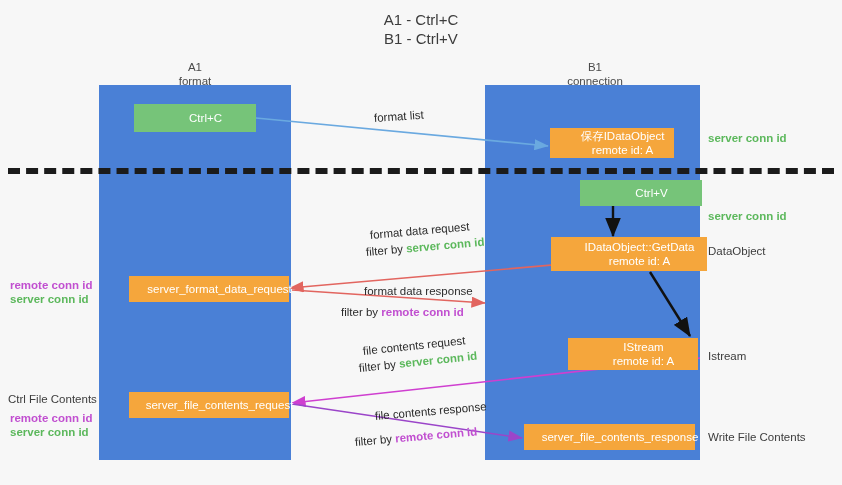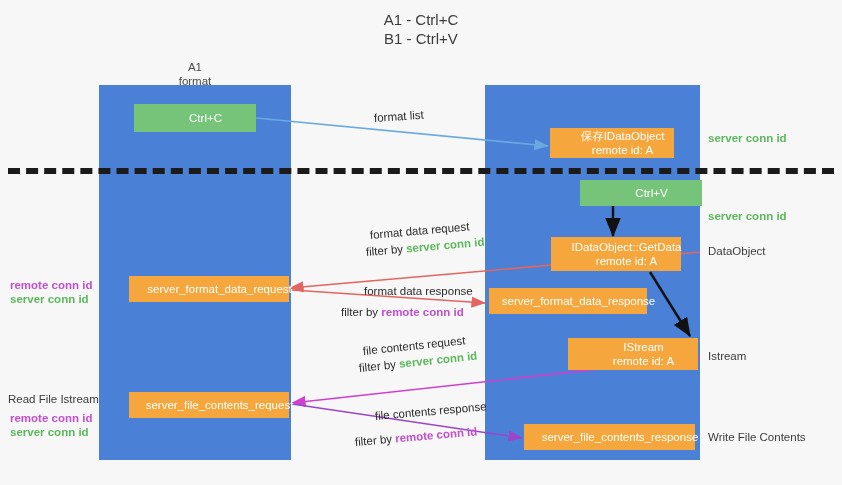--- a/index.html
+++ b/index.html
@@ -98,20 +98,24 @@
 
 <div id="canvas">
 
   <div class="title title-1">A1 - Ctrl+C</div>
   <div class="title title-2">B1 - Ctrl+V</div>
 
   <div class="col-head" style="left:120px; top:60px; width:150px;">
     <span class="h-main">A1</span>
     <span class="h-sub">format</span>
   </div>
+  <div class="col-head" style="left:520px; top:60px; width:150px;">
+    <span class="h-main">B1</span>
+    <span class="h-sub">connection</span>
+  </div>
 
   <div class="lane" style="left:99px; top:85px; width:192px; height:375px;"></div>
   <div class="lane" style="left:485px; top:85px; width:215px; height:375px;"></div>
 
   <svg id="svg-layer" viewBox="0 0 842 485">
     <defs>
       <marker id="ah-blue" markerWidth="9" markerHeight="7" refX="8.5" refY="3.5" orient="auto">
         <polygon points="0 0, 9 3.5, 0 7" fill="#6aa9e0"></polygon>
       </marker>
       <marker id="ah-red" markerWidth="9" markerHeight="7" refX="8.5" refY="3.5" orient="auto">
@@ -159,48 +163,45 @@
 
   <div class="box orange" style="left:550px; top:128px; width:124px; height:30px;">
     <span>保存IDataObject</span>
     <span class="l2">remote id: A</span>
   </div>
 
   <div class="box green" style="left:580px; top:180px; width:122px; height:26px;">
     <span>Ctrl+V</span>
   </div>
 
-  <div class="box orange" style="left:551px; top:237px; width:130px; height:34px;">
+  <div class="box orange" style="left:551px; top:237px; width:156px; height:34px;">
     <span>IDataObject::GetData</span>
     <span class="l2">remote id: A</span>
   </div>
 
-  <div class="box orange" style="left:489px; top:288px; width:158px; height:26px;">
-    <span>server_format_data_response</span>
-  </div>
 
   <div class="box orange" style="left:568px; top:338px; width:130px; height:32px;">
     <span>IStream</span>
     <span class="l2">remote id: A</span>
   </div>
 
   <div class="box orange" style="left:524px; top:424px; width:171px; height:26px;">
     <span>server_file_contents_response</span>
   </div>
 
   <div class="side-label green-txt" style="left:708px; top:131px;">server conn id</div>
   <div class="side-label green-txt" style="left:708px; top:209px;">server conn id</div>
   <div class="side-label" style="left:708px; top:244px;">DataObject</div>
   <div class="side-label" style="left:708px; top:349px;">Istream</div>
   <div class="side-label" style="left:708px; top:430px;">Write File Contents</div>
 
   <div class="side-label purple-txt" style="left:10px; top:278px;">remote conn id</div>
   <div class="side-label green-txt" style="left:10px; top:292px;">server conn id</div>
 
-  <div class="side-label" style="left:8px; top:392px;">Read File Istream</div>
+  <div class="side-label" style="left:8px; top:392px;">Ctrl File Contents</div>
   <div class="side-label purple-txt" style="left:10px; top:411px;">remote conn id</div>
   <div class="side-label green-txt" style="left:10px; top:425px;">server conn id</div>
 
   <div class="flow-label" style="left:374px; top:111px; transform:rotate(-4deg); transform-origin:left center;">format list</div>
 
   <div class="flow-label" style="left:370px; top:228px; transform:rotate(-5deg); transform-origin:left center;">format data request</div>
   <div class="flow-label" style="left:366px; top:245px; transform:rotate(-5deg); transform-origin:left center;">
     <span>filter by </span><span class="green-txt">server conn id</span>
   </div>
 

